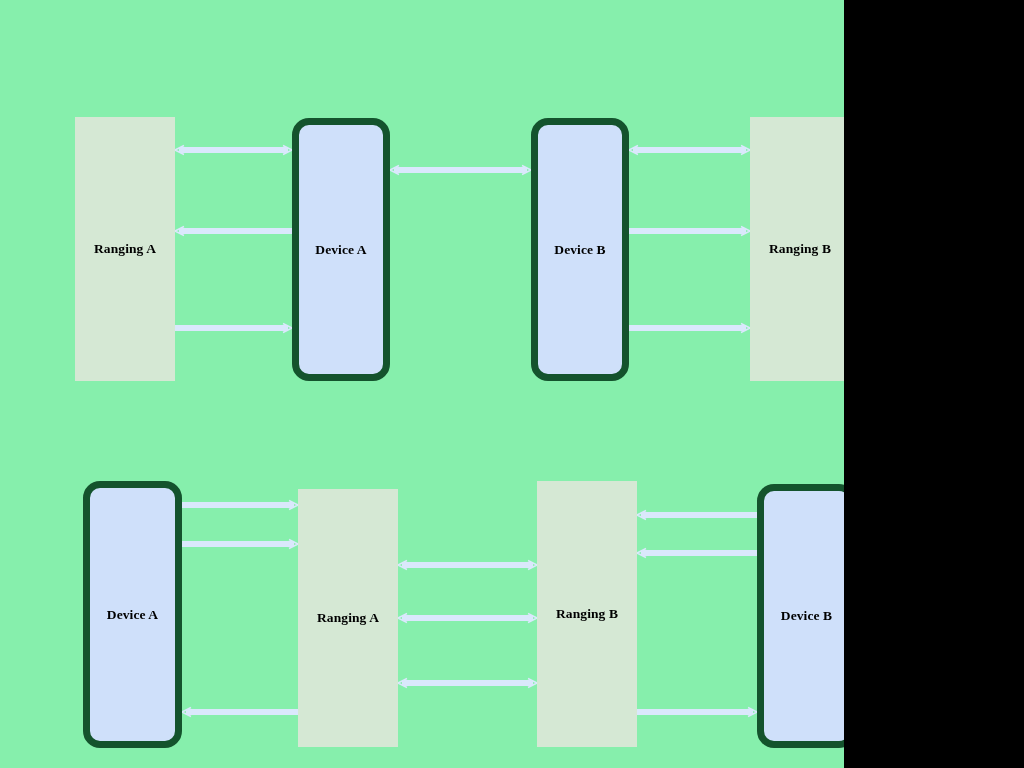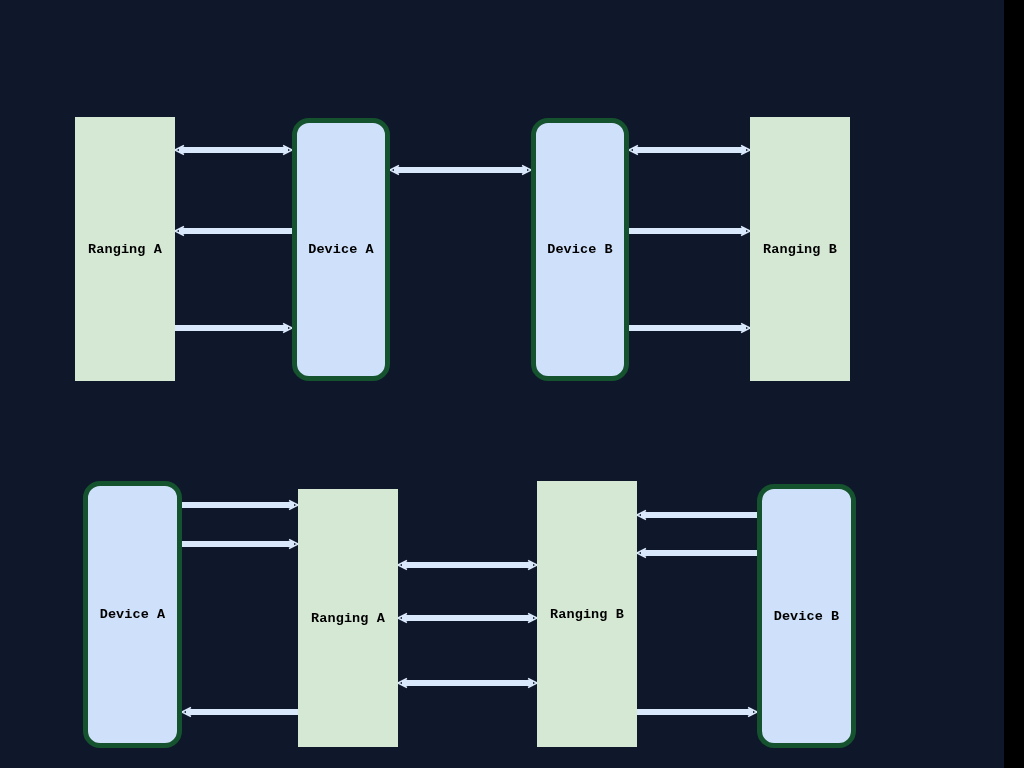--- a/index.html
+++ b/index.html
@@ -2,46 +2,46 @@
 <html><head>
 <meta charset="utf-8">
 <style>
   html, body {
     margin: 0;
     padding: 0;
     background: #000000;
   }
   #canvas {
     position: relative;
-    width: 1004px;
+    width: 844px;
     height: 768px;
-    background: #0f172a;
+    background: #86efac;
     overflow: hidden;
-    font-family: Liberation Mono, monospace;
+    font-family: Liberation Serif, serif;
   }
   .node {
     position: absolute;
     box-sizing: border-box;
     display: flex;
     align-items: center;
     justify-content: center;
     font-size: 13.5px;
     font-weight: bold;
     color: #000000;
     letter-spacing: 0.1px;
     text-align: center;
   }
   .node.green {
     background: #d5e8d4;
     border: 1px solid #d5e8d4;
     border-radius: 0;
   }
   .node.blue {
     background: #cfe0fa;
-    border: 5px solid #14532d;
+    border: 7px solid #14532d;
     border-radius: 17px;
   }
   .edge {
     position: absolute;
     height: 10px;
     pointer-events: none;
   }
   .edge svg {
     display: block;
     width: 100%;

